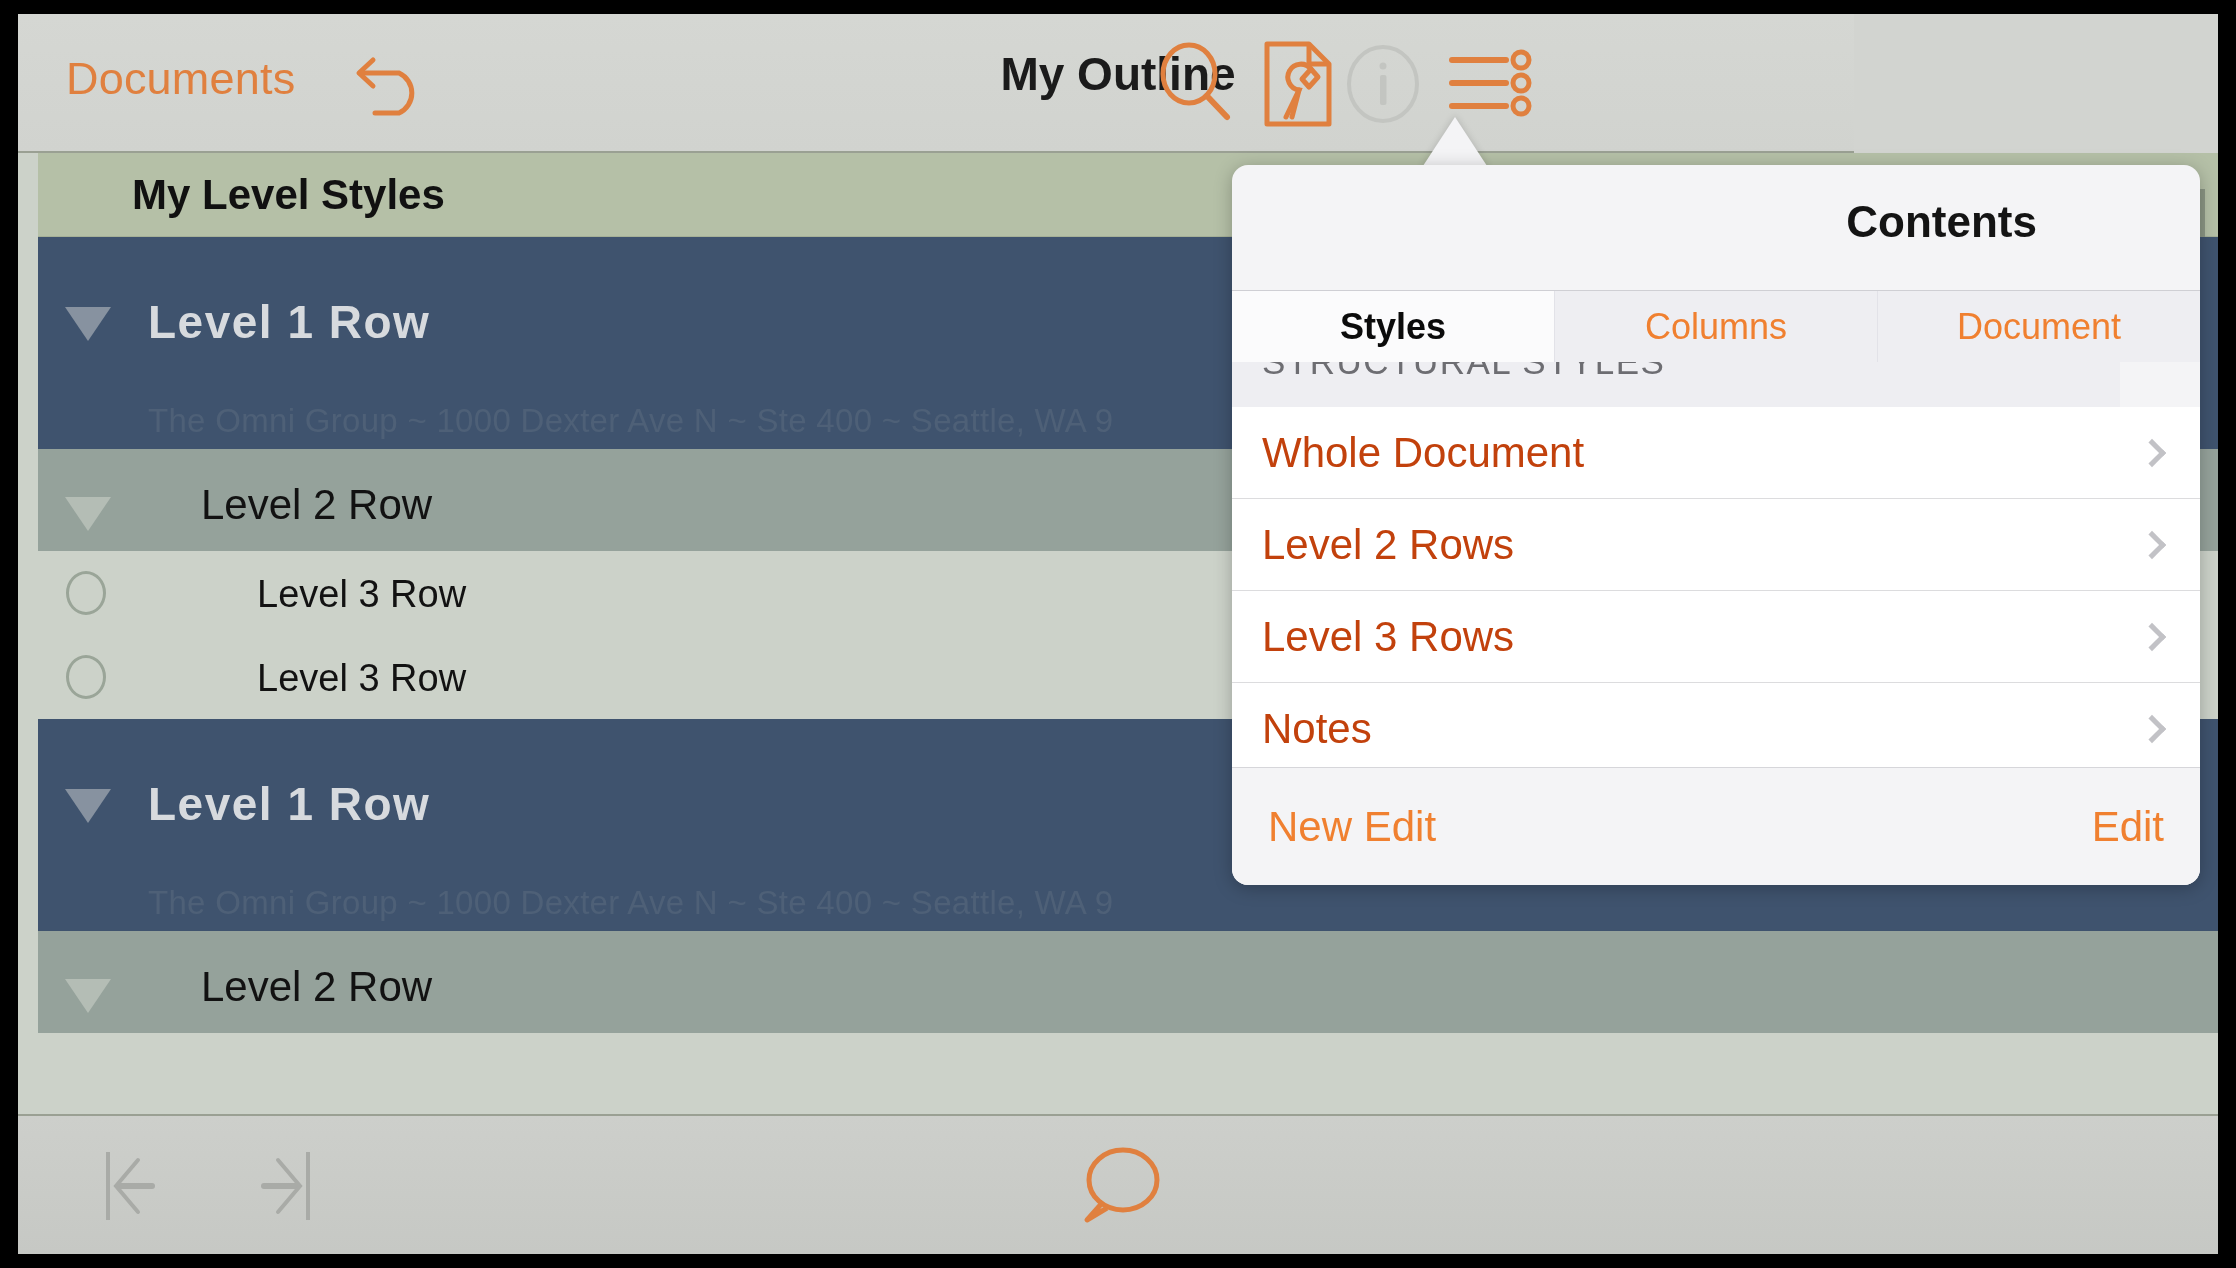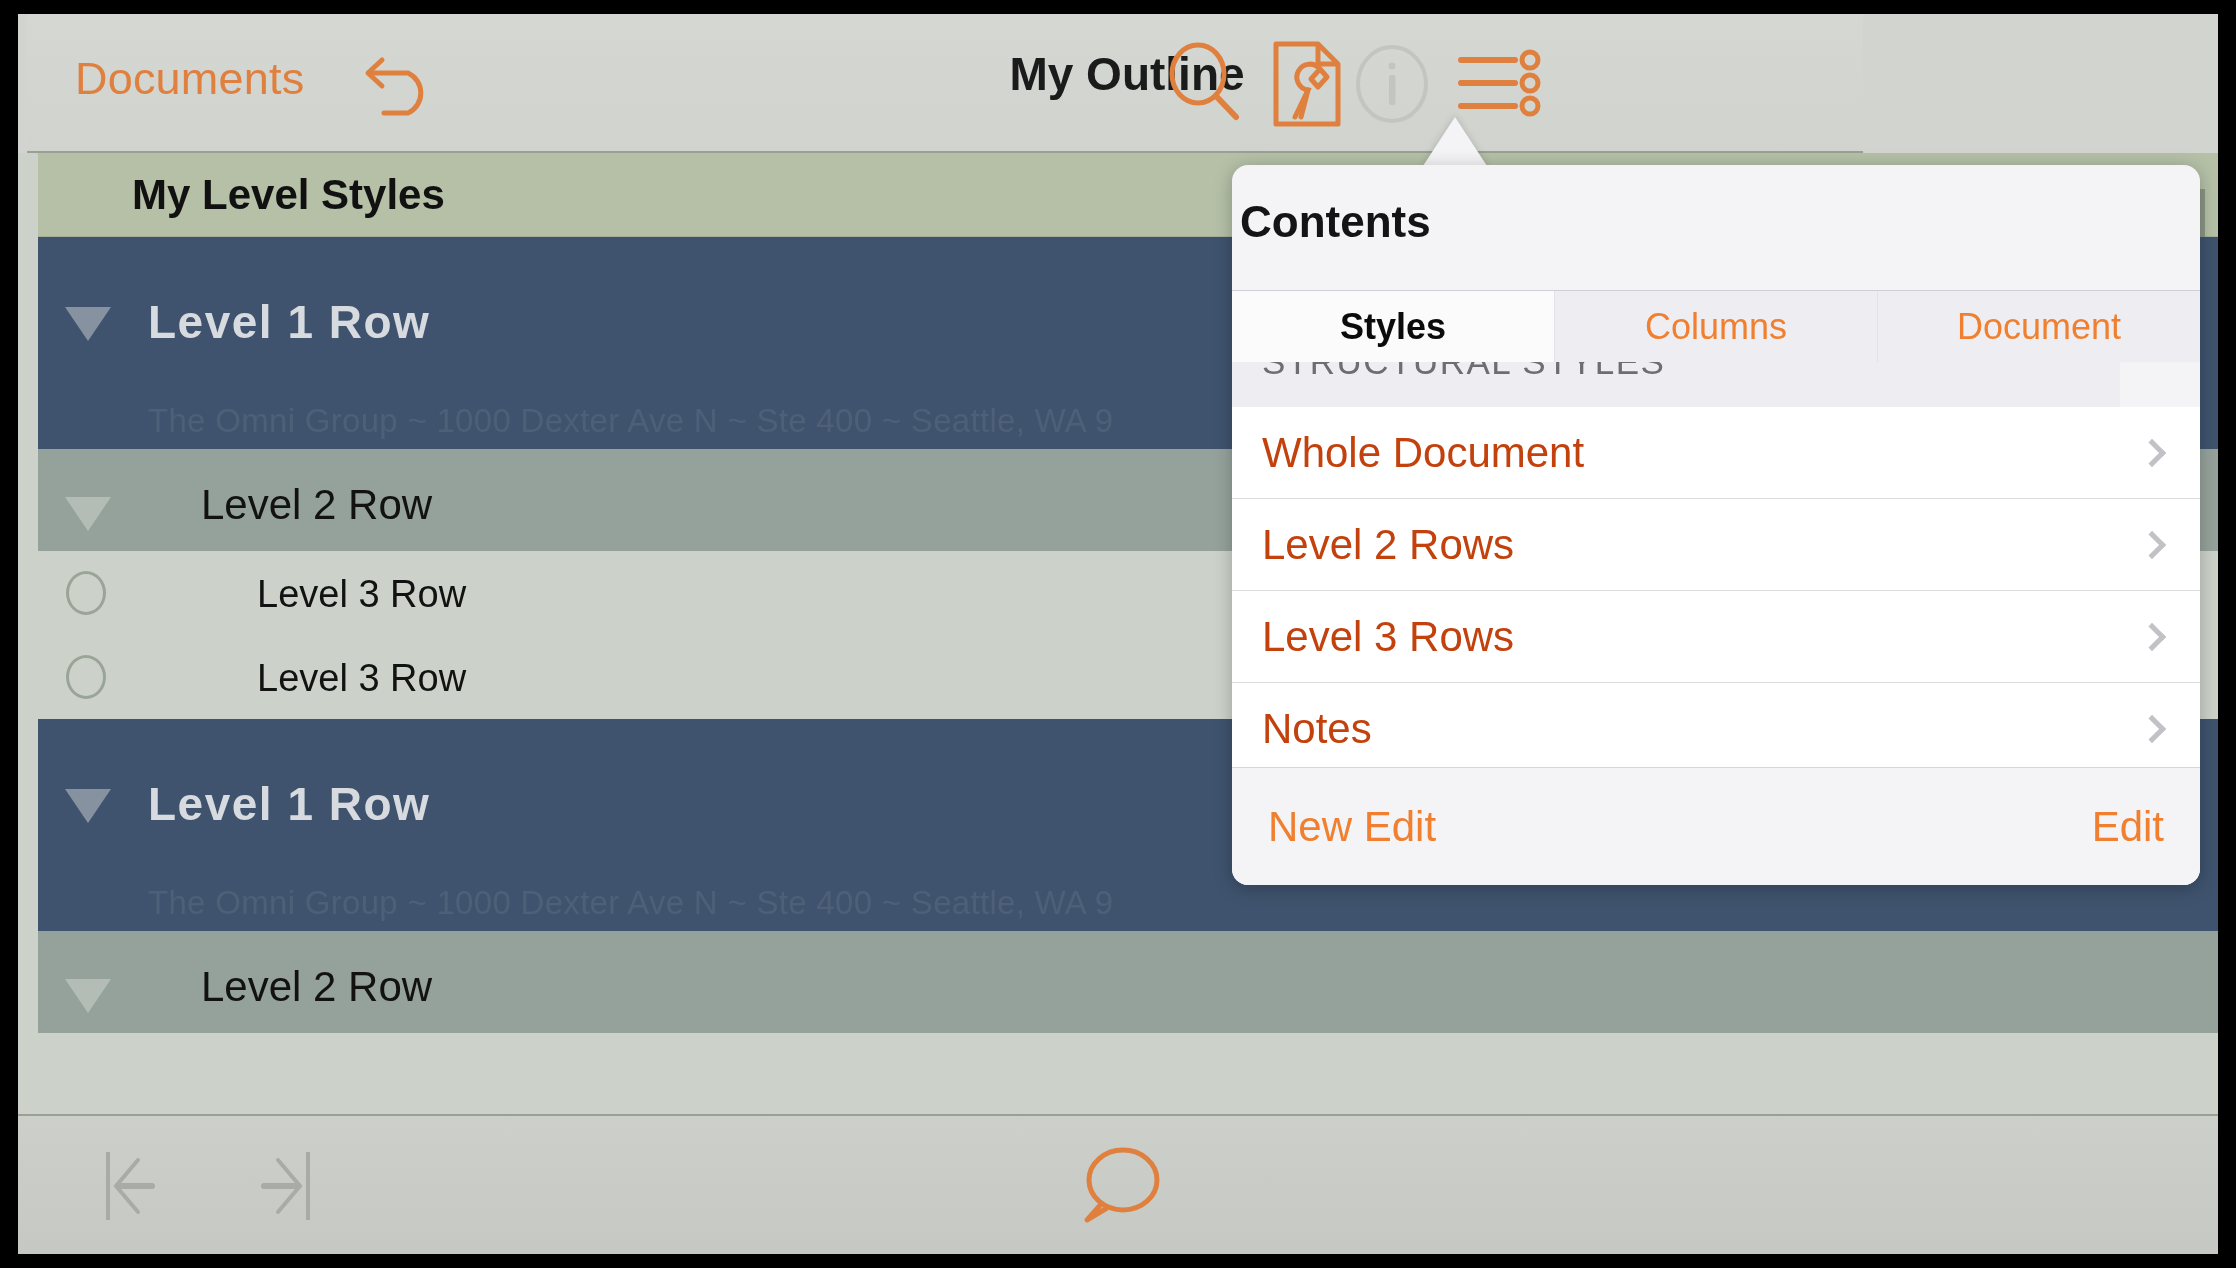--- a/index.html
+++ b/index.html
@@ -27,21 +27,20 @@
     overflow: hidden;
   }
 
   
   #toolbar {
     position: absolute;
     left: 0; top: 0;
     width: 1836px; height: 139px;
     background: linear-gradient(180deg,#d5d7d3 0%, #d1d3cf 100%);
     border-bottom: 2px solid #9aa093;
-    margin-left: 9px;
   }
   #docs-btn {
     position: absolute; left: 48px; top: 39px;
     font-size: 45px; color: #e0803f; letter-spacing: .2px;
     white-space: nowrap;
   }
   #undo-btn {
     position: absolute; left: 333px; top: 30px;
     width: 84px; height: 80px;
   }
@@ -142,22 +141,22 @@
   }
   #pop-arrow {
     position: absolute; left: 1403px; top: 103px;
     width: 0; height: 0;
     border-left: 34px solid transparent;
     border-right: 34px solid transparent;
     border-bottom: 52px solid #f4f4f6;
     filter: drop-shadow(0 -2px 3px rgba(0,0,0,.12));
   }
   #pop-title {
-    position: absolute; left: 8px; top: 32px; width: 788px;
-    text-align: left; font-size: 44px; font-weight: bold; color: #141414;
+    position: absolute; left: 17px; top: 32px; width: 788px;
+    text-align: right; font-size: 44px; font-weight: bold; color: #141414;
   }
   #pop-tabs {
     position: absolute; left: 0; top: 125px; width: 968px; height: 72px;
     display: flex; background: #ffffff;
     border-top: 1px solid #cfcfd4;
   }
   .ptab {
     flex: 1; display: flex; align-items: center; justify-content: center;
     font-size: 36px; color: #f08030; background: #eeeef2;
     border-right: 1px solid #e2e2e8;

